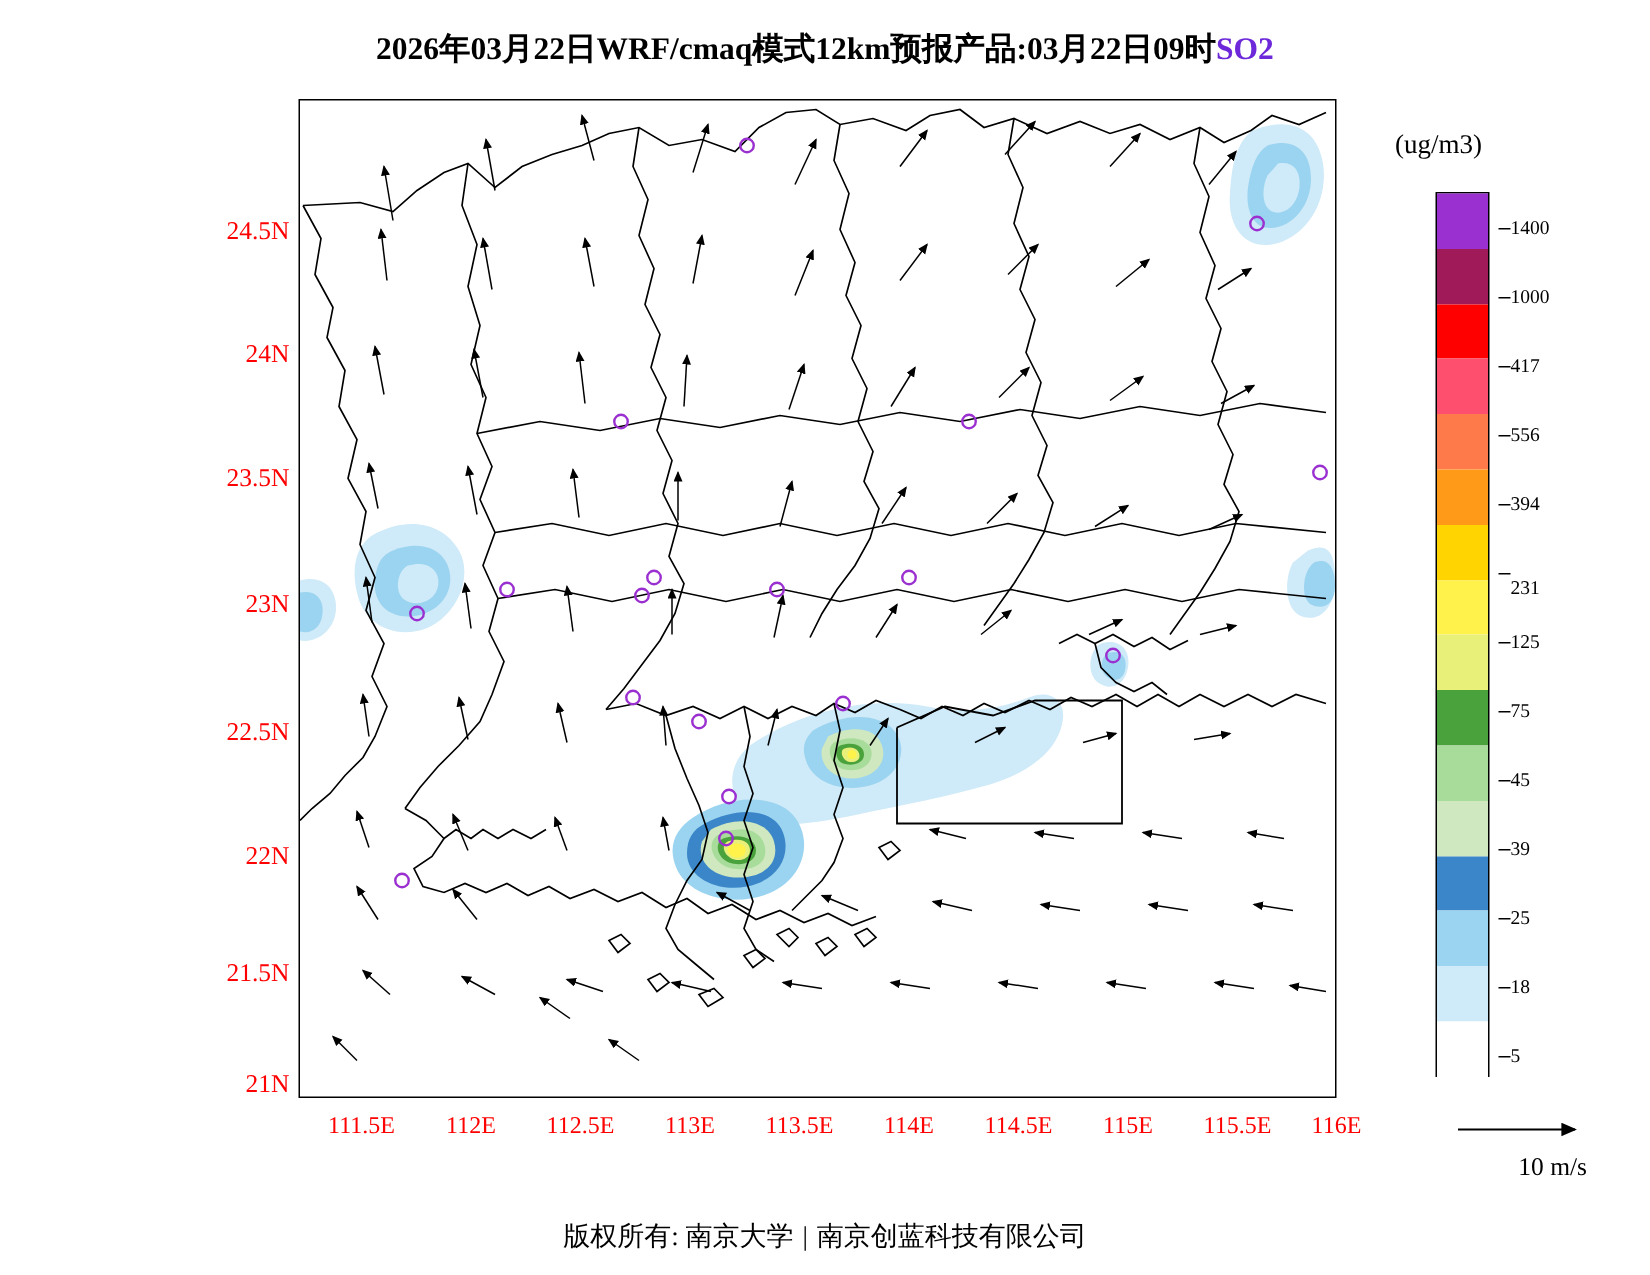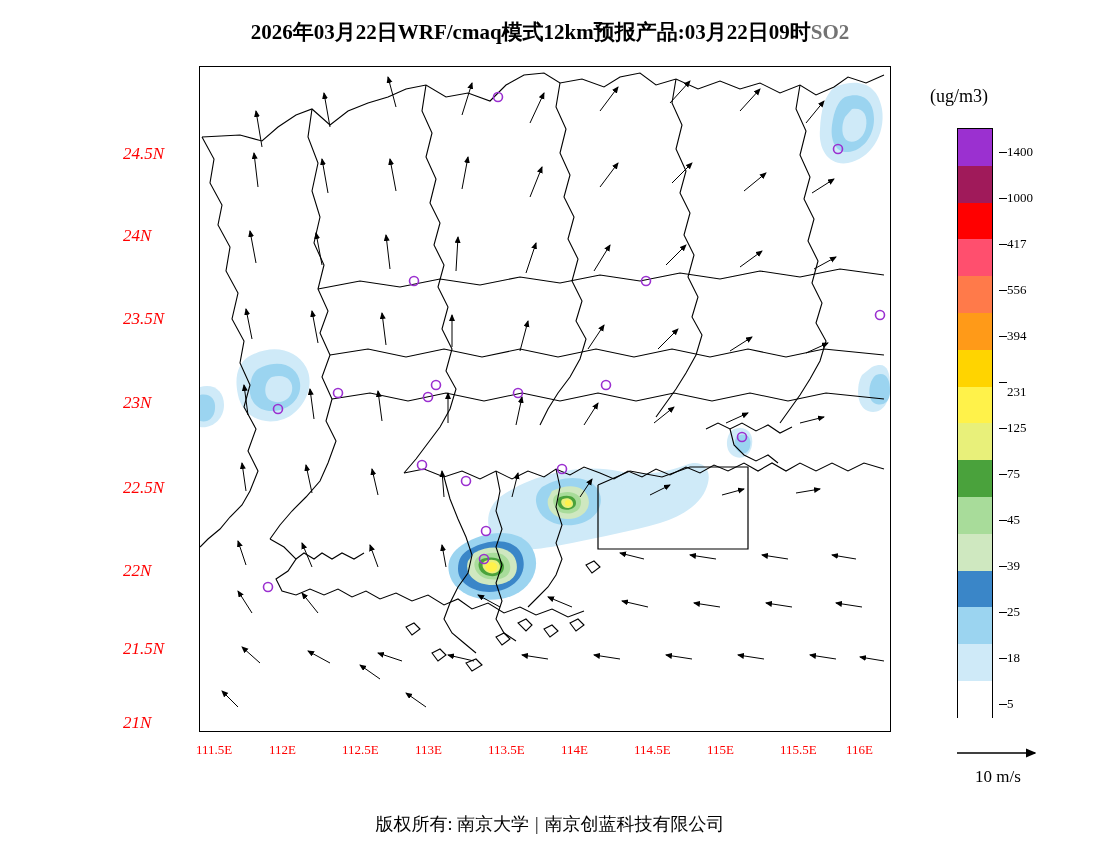--- a/index.html
+++ b/index.html
@@ -6,56 +6,55 @@
   body{
     width:1100px;height:850px;background:#ffffff;
     font-family:"Liberation Serif", serif;
     position:relative;overflow:hidden;
   }
   #title{
     position:absolute;left:0;top:18px;width:1100px;text-align:center;
     font-size:21px;font-weight:bold;letter-spacing:0px;
     font-family:"Liberation Serif", serif;color:#000;
   }
-  #title .so2{color:#737373;}
+  #title .so2{color:#6d28d9;}
   
   #map-frame{
     position:absolute;left:199px;top:66px;width:692px;height:666px;
     border:1px solid #000;box-sizing:border-box;background:#fff;overflow:hidden;
   }
   #map-svg{position:absolute;left:0;top:0;}
   
   .ytick{
-    position:absolute;right:0;width:70px;text-align:left;
+    position:absolute;right:0;width:70px;text-align:right;
     color:#ff0000;font-size:17px;font-family:"Liberation Serif", serif;
     transform:translateY(-50%);
-    font-style:italic;
   }
   #ylabels{position:absolute;left:119px;top:66px;width:74px;height:666px;}
   .xtick{
-    position:absolute;top:0;width:90px;text-align:left;
-    color:#ff0000;font-size:13px;font-family:"Liberation Serif", serif;
+    position:absolute;top:0;width:90px;text-align:center;
+    color:#ff0000;font-size:16px;font-family:"Liberation Serif", serif;
     transform:translateX(-50%);
   }
   #xlabels{position:absolute;left:199px;top:742px;width:692px;height:30px;}
   
   #cb-units{
     position:absolute;left:930px;top:86px;font-size:18px;color:#000;
     font-family:"Liberation Serif", serif;
   }
   #colorbar{position:absolute;left:957px;top:128px;width:36px;height:590px;border:1px solid #000;box-sizing:border-box;}
   .cb-cell{width:100%;box-sizing:border-box;}
   #cb-labels{position:absolute;left:999px;top:128px;width:90px;height:590px;}
   .cb-lab{
     position:absolute;left:8px;font-size:13px;color:#000;
     font-family:"Liberation Serif", serif;transform:translateY(-50%);
   }
   .cb-tick{position:absolute;left:0px;width:8px;border-top:1px solid #000;}
   
-  #windkey{position:absolute;left:938px;top:745px;width:120px;text-align:center;}
+  #windkey{position:absolute;left:938px;top:745px;width:120px;text-align:right;}
   #windkey .lab{font-size:17px;font-family:"Liberation Serif", serif;color:#000;margin-top:2px;}
   
   #footer{
     position:absolute;left:0;top:812px;width:1100px;text-align:center;
     font-size:18px;font-family:"Liberation Serif", serif;color:#000;
   }
   #footer .sep{margin:0 6px;}
 </style>
 </head>
 <body>

